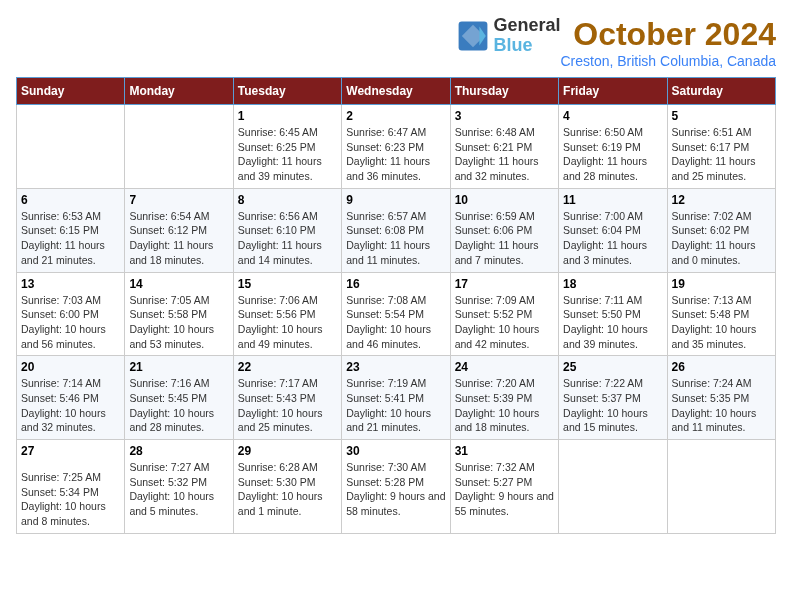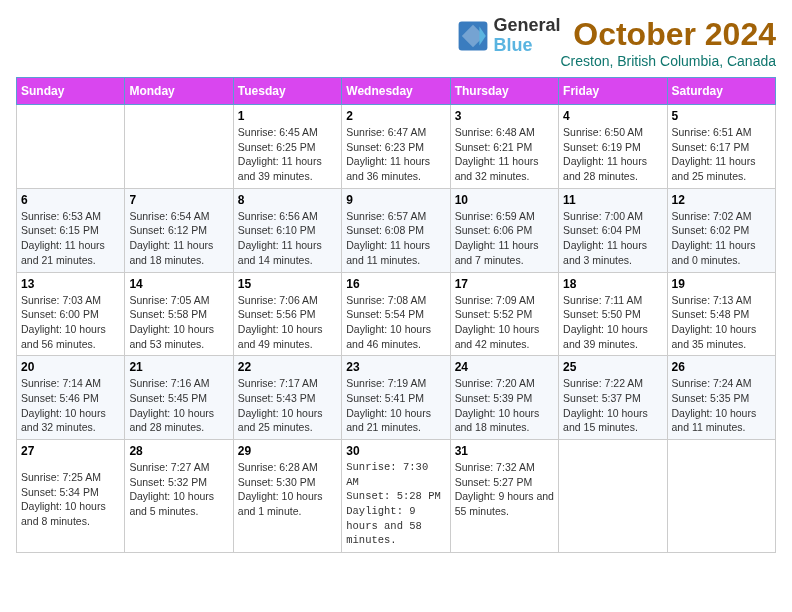--- a/index.html
+++ b/index.html
@@ -34,29 +34,29 @@
     .title-block {
       text-align: right;
     }
     .month-title {
       font-size: 32px;
       font-weight: bold;
       color: #a16207;
     }
     .location {
       font-size: 14px;
-      color: #0f766e;
+      color: #3b82f6;
     }
     .calendar {
       width: 100%;
       border-collapse: collapse;
       font-size: 11px;
     }
     .calendar th {
-      background: #d946ef;
+      background: #7f1d1d;
       color: #fff;
       padding: 6px 4px;
       text-align: left;
       font-weight: bold;
       font-size: 12px;
       border: 1px solid #5a9cd4;
       margin-left: 36px;
     }
     .calendar td {
       border: 1px solid #ccc;
@@ -298,21 +298,21 @@
 Daylight: 10 hours and 5 minutes.</div>
         </td>
         <td>
           <span class="day-num">29</span>
           <div class="day-info" style="white-space: pre-line;">Sunrise: 6:28 AM
 Sunset: 5:30 PM
 Daylight: 10 hours and 1 minute.</div>
         </td>
         <td>
           <span class="day-num">30</span>
-          <div class="day-info" style="white-space: pre-line; font-family: Liberation Mono, monospace;">Sunrise: 7:30 AM
+          <div class="day-info" style="white-space: pre-line;">Sunrise: 7:30 AM
 Sunset: 5:28 PM
 Daylight: 9 hours and 58 minutes.</div>
         </td>
         <td>
           <span class="day-num">31</span>
           <div class="day-info" style="white-space: pre-line;">Sunrise: 7:32 AM
 Sunset: 5:27 PM
 Daylight: 9 hours and 55 minutes.</div>
         </td>
         <td class="empty"></td>

